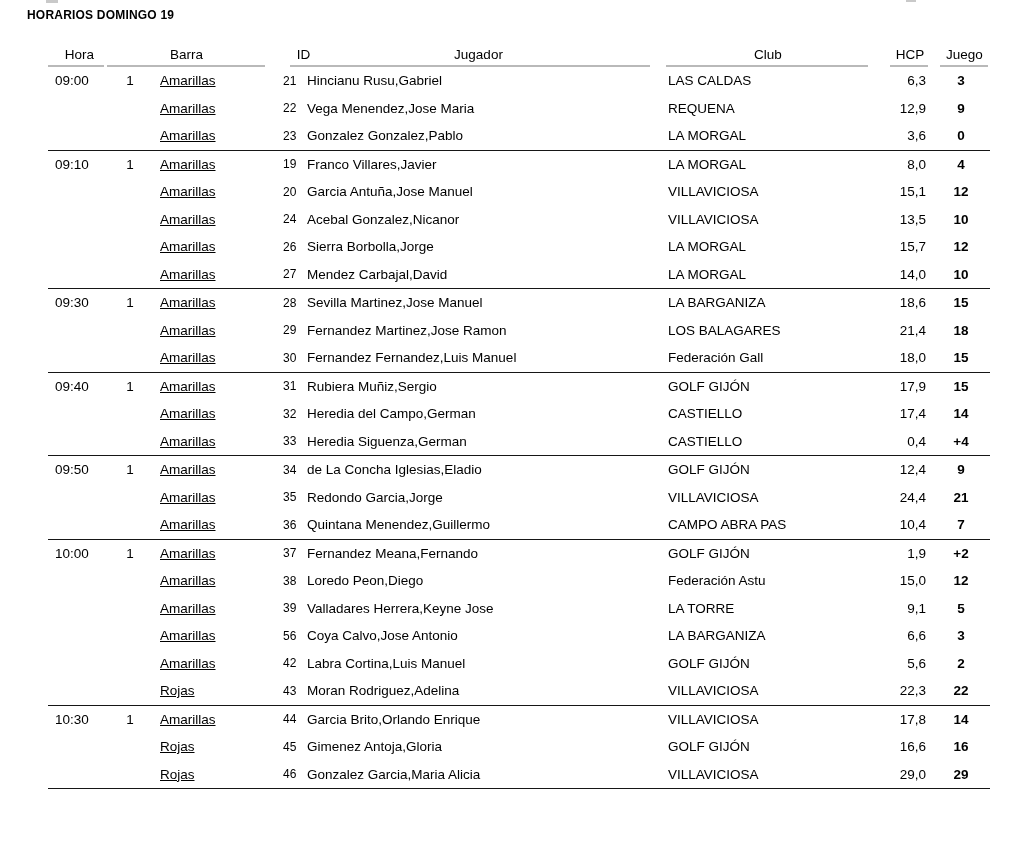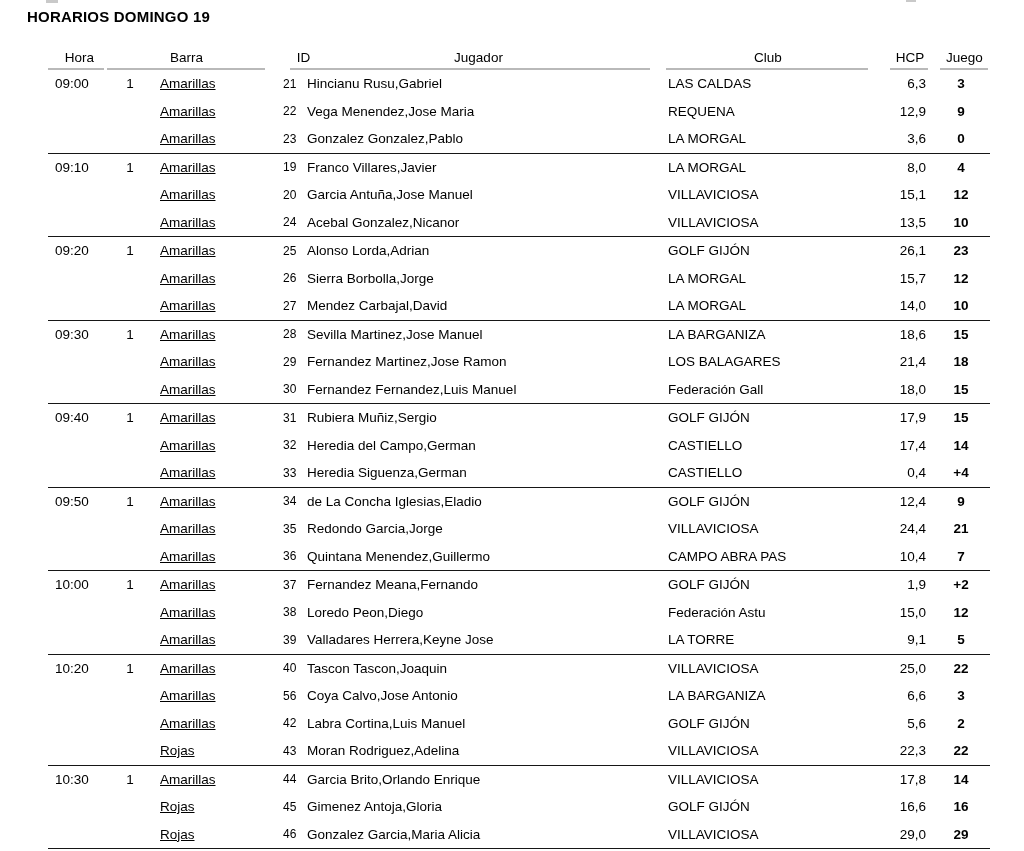--- a/index.html
+++ b/index.html
@@ -12,21 +12,21 @@
   }
   .artifact {
     position: absolute;
     background: #c9c9c9;
   }
   .artifact.a1 { left: 46px; top: 0; width: 12px; height: 3px; }
   .artifact.a2 { left: 906px; top: 0; width: 10px; height: 2px; }
 
   .page-title {
     margin: 8px 16px 0 27px;
-    font-size: 15px;
+    font-size: 12px;
     font-weight: 700;
     letter-spacing: 0.2px;
   }
 
   table.schedule {
     border-collapse: collapse;
     table-layout: fixed;
     width: 942px;
     margin: 21px 0 0 48px;
     font-size: 13.5px;
@@ -179,30 +179,20 @@
       <tr>
         <td class="hora-cell"></td>
         <td class="barra-cell"></td>
         <td class="tee-cell">Amarillas</td>
         <td class="id-cell">24</td>
         <td class="player-cell">Acebal Gonzalez,Nicanor</td>
         <td class="club-cell">VILLAVICIOSA</td>
         <td class="hcp-cell">13,5</td>
         <td class="juego-cell">10</td>
       </tr>
-      <tr class="group-start">
-        <td class="hora-cell">09:20</td>
-        <td class="barra-cell">1</td>
-        <td class="tee-cell">Amarillas</td>
-        <td class="id-cell">25</td>
-        <td class="player-cell">Alonso Lorda,Adrian</td>
-        <td class="club-cell">GOLF GIJÓN</td>
-        <td class="hcp-cell">26,1</td>
-        <td class="juego-cell">23</td>
-      </tr>
       <tr>
         <td class="hora-cell"></td>
         <td class="barra-cell"></td>
         <td class="tee-cell">Amarillas</td>
         <td class="id-cell">26</td>
         <td class="player-cell">Sierra Borbolla,Jorge</td>
         <td class="club-cell">LA MORGAL</td>
         <td class="hcp-cell">15,7</td>
         <td class="juego-cell">12</td>
       </tr>
@@ -329,30 +319,20 @@
       <tr>
         <td class="hora-cell"></td>
         <td class="barra-cell"></td>
         <td class="tee-cell">Amarillas</td>
         <td class="id-cell">39</td>
         <td class="player-cell">Valladares Herrera,Keyne Jose</td>
         <td class="club-cell">LA TORRE</td>
         <td class="hcp-cell">9,1</td>
         <td class="juego-cell">5</td>
       </tr>
-      <tr class="group-start">
-        <td class="hora-cell">10:20</td>
-        <td class="barra-cell">1</td>
-        <td class="tee-cell">Amarillas</td>
-        <td class="id-cell">40</td>
-        <td class="player-cell">Tascon Tascon,Joaquin</td>
-        <td class="club-cell">VILLAVICIOSA</td>
-        <td class="hcp-cell">25,0</td>
-        <td class="juego-cell">22</td>
-      </tr>
       <tr>
         <td class="hora-cell"></td>
         <td class="barra-cell"></td>
         <td class="tee-cell">Amarillas</td>
         <td class="id-cell">56</td>
         <td class="player-cell">Coya Calvo,Jose Antonio</td>
         <td class="club-cell">LA BARGANIZA</td>
         <td class="hcp-cell">6,6</td>
         <td class="juego-cell">3</td>
       </tr>

